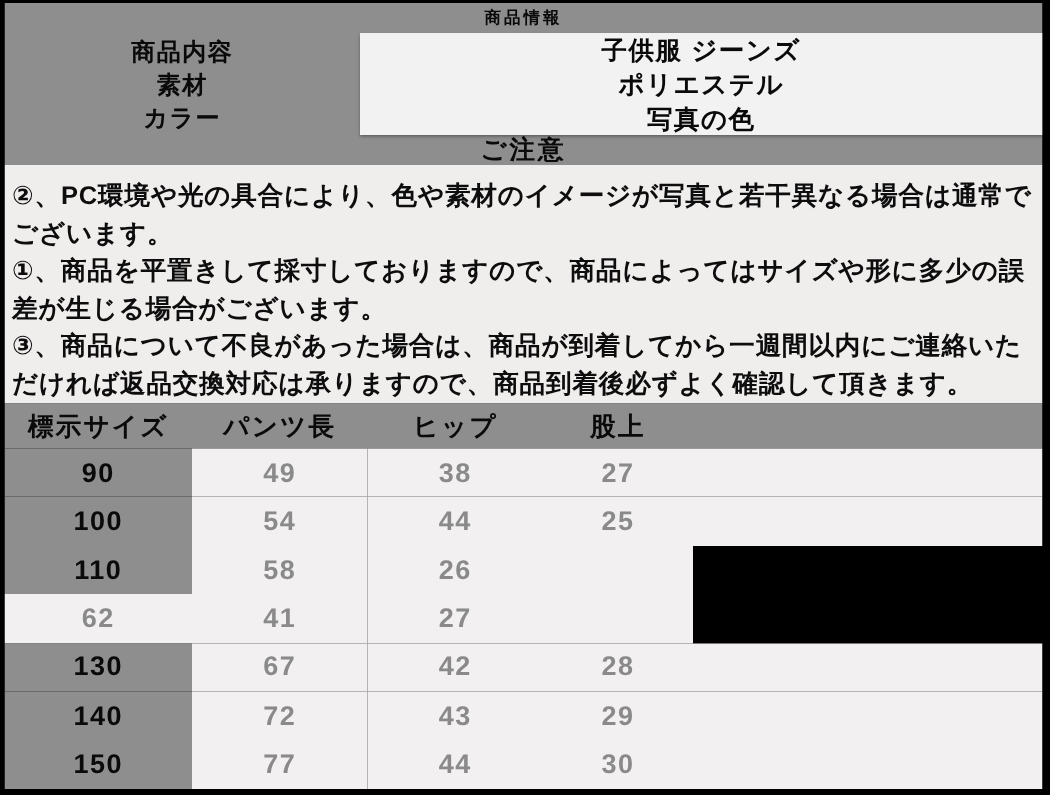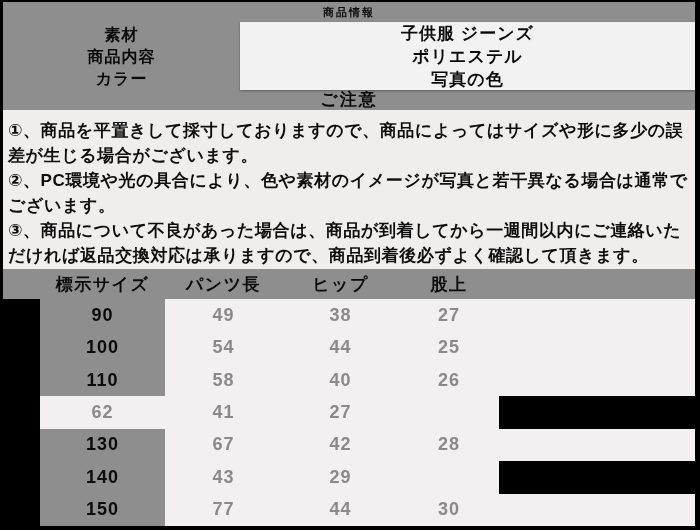--- a/index.html
+++ b/index.html
@@ -37,21 +37,21 @@
   .notes{
     height:159px;background:#f0eded;flex:none;
     padding:8px 4px 0 5px;
     font-size:17px;font-weight:bold;color:#0d0d0d;
     line-height:25px;letter-spacing:0.6px;
   }
   .notes p{margin:0;}
 
   
   .size-table{flex:1;display:flex;flex-direction:column;}
-  .t-row{display:grid;grid-template-columns:125px 117px 117px 100px 1fr;padding-left:37px;}
+  .t-row{display:grid;grid-template-columns:125px 117px 117px 100px 1fr;}
   .t-head{height:30px;background:#8e8e8e;flex:none;}
   .t-head .hcell{display:flex;align-items:center;justify-content:center;
     font-size:17px;font-weight:bold;color:#0a0a0a;letter-spacing:1.5px;}
   .t-body{flex:1;display:flex;flex-direction:column;}
   .t-body .t-row{flex:1;}
   .c-size{background:#8e8e8e;display:flex;align-items:center;justify-content:center;
     font-size:18px;font-weight:bold;color:#0a0a0a;letter-spacing:1px;}
   .c-val{background:#f2f0f0;display:flex;align-items:center;justify-content:center;
     font-size:18px;font-weight:600;color:#8a8a8a;letter-spacing:1px;text-align:center;}
   .c-fill{background:#f2f0f0;}
@@ -59,36 +59,36 @@
 </head>
 <body>
 
 <div class="frame">
   <div class="inner">
 
     <div class="top">
       <div class="panel-title">商品情報</div>
       <div class="mid">
         <div class="labels">
+          <div class="lbl">商品内容</div>
           <div class="lbl">素材</div>
-          <div class="lbl">商品内容</div>
           <div class="lbl">カラー</div>
         </div>
         <div class="whitebox">
           <div class="val">子供服 ジーンズ</div>
           <div class="val">ポリエステル</div>
           <div class="val">写真の色</div>
         </div>
       </div>
       <div class="notice-title">ご注意</div>
     </div>
 
     <div class="notes">
+      <p>②、PC環境や光の具合により、色や素材のイメージが写真と若干異なる場合は通常でございます。</p>
       <p>①、商品を平置きして採寸しておりますので、商品によってはサイズや形に多少の誤差が生じる場合がございます。</p>
-      <p>②、PC環境や光の具合により、色や素材のイメージが写真と若干異なる場合は通常でございます。</p>
       <p>③、商品について不良があった場合は、商品が到着してから一週間以内にご連絡いただければ返品交換対応は承りますので、商品到着後必ずよく確認して頂きます。</p>
     </div>
 
     <div class="size-table">
       <div class="t-row t-head">
         <div class="hcell">標示サイズ</div>
         <div class="hcell">パンツ長</div>
         <div class="hcell">ヒップ</div>
         <div class="hcell">股上</div>
         <div class="hcell"></div>
@@ -107,21 +107,20 @@
           <div class="c-size">100</div>
           <div class="c-val">54</div>
           <div class="c-val">44</div>
           <div class="c-val">25</div>
           <div class="c-fill"></div>
         </div>
 
         <div class="t-row">
           <div class="c-size">110</div>
           <div class="c-val">58</div>
-          <div class="c-val">40</div>
           <div class="c-val">26</div>
           <div class="c-fill"></div>
         </div>
 
         <div class="t-row">
           <div class="c-val">62</div>
           <div class="c-val">41</div>
           <div class="c-val">27</div>
           <div class="c-fill"></div>
         </div>
@@ -129,20 +128,21 @@
         <div class="t-row">
           <div class="c-size">130</div>
           <div class="c-val">67</div>
           <div class="c-val">42</div>
           <div class="c-val">28</div>
           <div class="c-fill"></div>
         </div>
 
         <div class="t-row">
           <div class="c-size">140</div>
+          <div class="c-val">72</div>
           <div class="c-val">43</div>
           <div class="c-val">29</div>
           <div class="c-fill"></div>
         </div>
 
         <div class="t-row">
           <div class="c-size">150</div>
           <div class="c-val">77</div>
           <div class="c-val">44</div>
           <div class="c-val">30</div>

